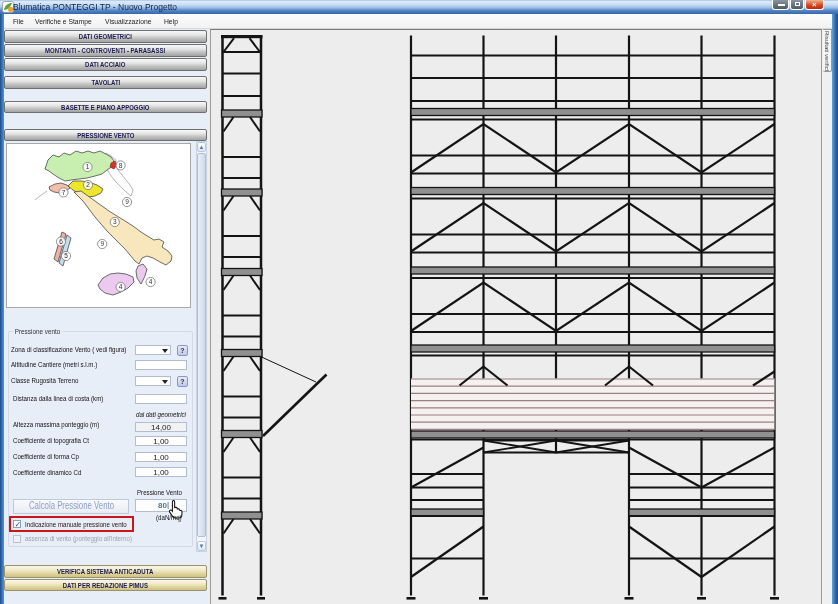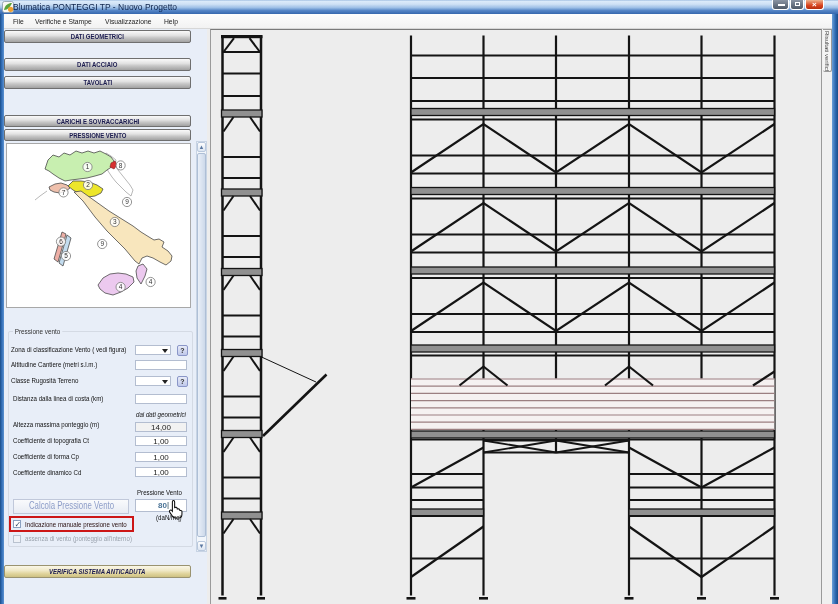--- a/index.html
+++ b/index.html
@@ -18,29 +18,29 @@
   #borderL { left:0; top:14px; width:4px; height:590px;
     background:linear-gradient(90deg,#1b4d87 0%,#2f6ab2 40%,#5c93d2 100%); }
   #borderR { left:832px; top:14px; width:6px; height:590px;
     background:linear-gradient(90deg,#6ba0d9 0%,#2f6ab2 55%,#1b4d87 100%); }
 
   .winbtn { position:absolute; top:0; height:10px; border:1px solid #fff;
     border-top:none; border-radius:0 0 3px 3px; }
 
   
   #panel { left:4px; top:29px; width:203px; height:575px; background:#e8eef8; }
-  .accbtn { position:absolute; left:0; width:187px; height:12.6px;
+  .accbtn { position:absolute; left:0; width:203px; height:12.6px;
     border:1px solid #6f6f6f; border-radius:2px;
     background:linear-gradient(180deg,#fafafa 0%,#e2e2e2 40%,#c6c6c6 62%,#a2a2a2 100%);
     color:#1b1b4f; font-weight:bold; font-size:7.5px; text-align:center;
     line-height:12px; }
   .accbtn span { display:inline-block; transform:scaleX(.8); transform-origin:center; white-space:nowrap;}
   .accbtn.yellow {
     background:linear-gradient(180deg,#faf7e8 0%,#f0e9c8 40%,#e0d49c 70%,#cec182 100%);
-    border-color:#9a9370;font-style:italic; }
+    border-color:#9a9370; }
 
   
   #mapbox { left:2px; top:114px; width:185px; height:165px; background:#fff;
     border:1px solid #a8a8a8; }
 
   
   #sbar { left:192px; top:112px; width:11px; height:411px; background:#f2f6fb;
     border:1px solid #c8d4e4; }
   #sbar .arrow { position:absolute; left:0; width:9px; height:10px;
     background:linear-gradient(180deg,#fdfdfe,#dde6f2); border:1px solid #b9c8dd;
@@ -233,23 +233,24 @@
 <line x1="411" y1="577" x2="483.5" y2="526.5" stroke="#141414" stroke-width="2.2"></line>
 <line x1="411" y1="558.5" x2="483.5" y2="558.5" stroke="#141414" stroke-width="1.8"></line>
 <line x1="629" y1="526.5" x2="701.5" y2="577" stroke="#141414" stroke-width="2.2"></line>
 <line x1="701.5" y1="577" x2="774.5" y2="526.5" stroke="#141414" stroke-width="2.2"></line>
 <line x1="629" y1="558.5" x2="774.5" y2="558.5" stroke="#141414" stroke-width="1.8"></line>
 </svg>
 
   <div id="panel" class="abs">
 
     <div class="accbtn" style="top:1px"><span>DATI GEOMETRICI</span></div>
+    <div class="accbtn" style="top:15.1px"><span>MONTANTI - CONTROVENTI - PARASASSI</span></div>
     <div class="accbtn" style="top:29.2px"><span>DATI ACCIAIO</span></div>
     <div class="accbtn" style="top:47px"><span>TAVOLATI</span></div>
-    <div class="accbtn" style="top:85.6px"><span>CARICHI E SOVRACCARICHI</span></div>
+    <div class="accbtn" style="top:71.5px"><span>BASETTE E PIANO APPOGGIO</span></div>
     <div class="accbtn" style="top:99.7px"><span>PRESSIONE VENTO</span></div>
 
     <div id="mapbox" class="abs"></div>
     <svg class="abs" style="left:3px;top:115px" width="183" height="163" viewBox="0 0 183 163">
 <path d="M99,9 L104,12 L109,16 L108,21 L111,26 L115,31 L119,36 L123,41 L126,46 L124,52 L119,48 L114,43 L109,38 L105,33 L101,27 L98,20 L97,14 Z" fill="#ffffff" stroke="#9a9a9a" stroke-width="0.7" stroke-linejoin="round"></path>
 <path d="M38,25 L41,16 L46,11 L52,13 L57,9 L63,11 L69,7 L75,9 L81,7 L87,9 L93,7 L99,10 L104,13 L107,17 L106,22 L100,26 L95,30 L88,32 L80,34 L72,35 L64,36 L58,37 L52,34 L46,30 L42,27 Z" fill="#c8efb0" stroke="#4a4a4a" stroke-width="0.8" stroke-linejoin="round"></path>
 <path d="M104,19 L108,17 L110,21 L107,25 L103,23 Z" fill="#d83030" stroke="#802020" stroke-width="0.6" stroke-linejoin="round"></path>
 <path d="M61,42 L66,37 L74,37 L82,38 L90,41 L96,45 L94,49 L88,52 L81,53 L73,50 L66,46 Z" fill="#ede62a" stroke="#4a4a4a" stroke-width="0.8" stroke-linejoin="round"></path>
 <path d="M42,43 L48,40 L54,39 L60,41 L63,44 L59,47 L53,49 L47,48 L43,46 Z" fill="#efc0ac" stroke="#4a4a4a" stroke-width="0.8" stroke-linejoin="round"></path>
 <path d="M40,47 L33,52 L28,56" fill="none" stroke="#9a9a9a" stroke-width="0.7"></path>
@@ -331,15 +332,16 @@
     <div class="flabel" style="left:152px;top:485px">(daN/mq)</div>
 
     <div id="redbox" class="abs"></div>
     <div class="cb checked" style="left:9px;top:491px"></div>
     <div class="flabel" style="left:21px;top:491.5px;color:#2a1010">Indicazione manuale pressione vento</div>
 
     <div class="cb disabled" style="left:9px;top:506px"></div>
     <div class="flabel" style="left:21px;top:506px;color:#9aa2ad">assenza di vento (ponteggio all'interno)</div>
 
     <div class="accbtn yellow" style="top:536.2px"><span>VERIFICA SISTEMA ANTICADUTA</span></div>
+    <div class="accbtn yellow" style="top:549.9px"><span>DATI PER REDAZIONE PIMUS</span></div>
   </div>
 
 </div>
 
 </body></html>

